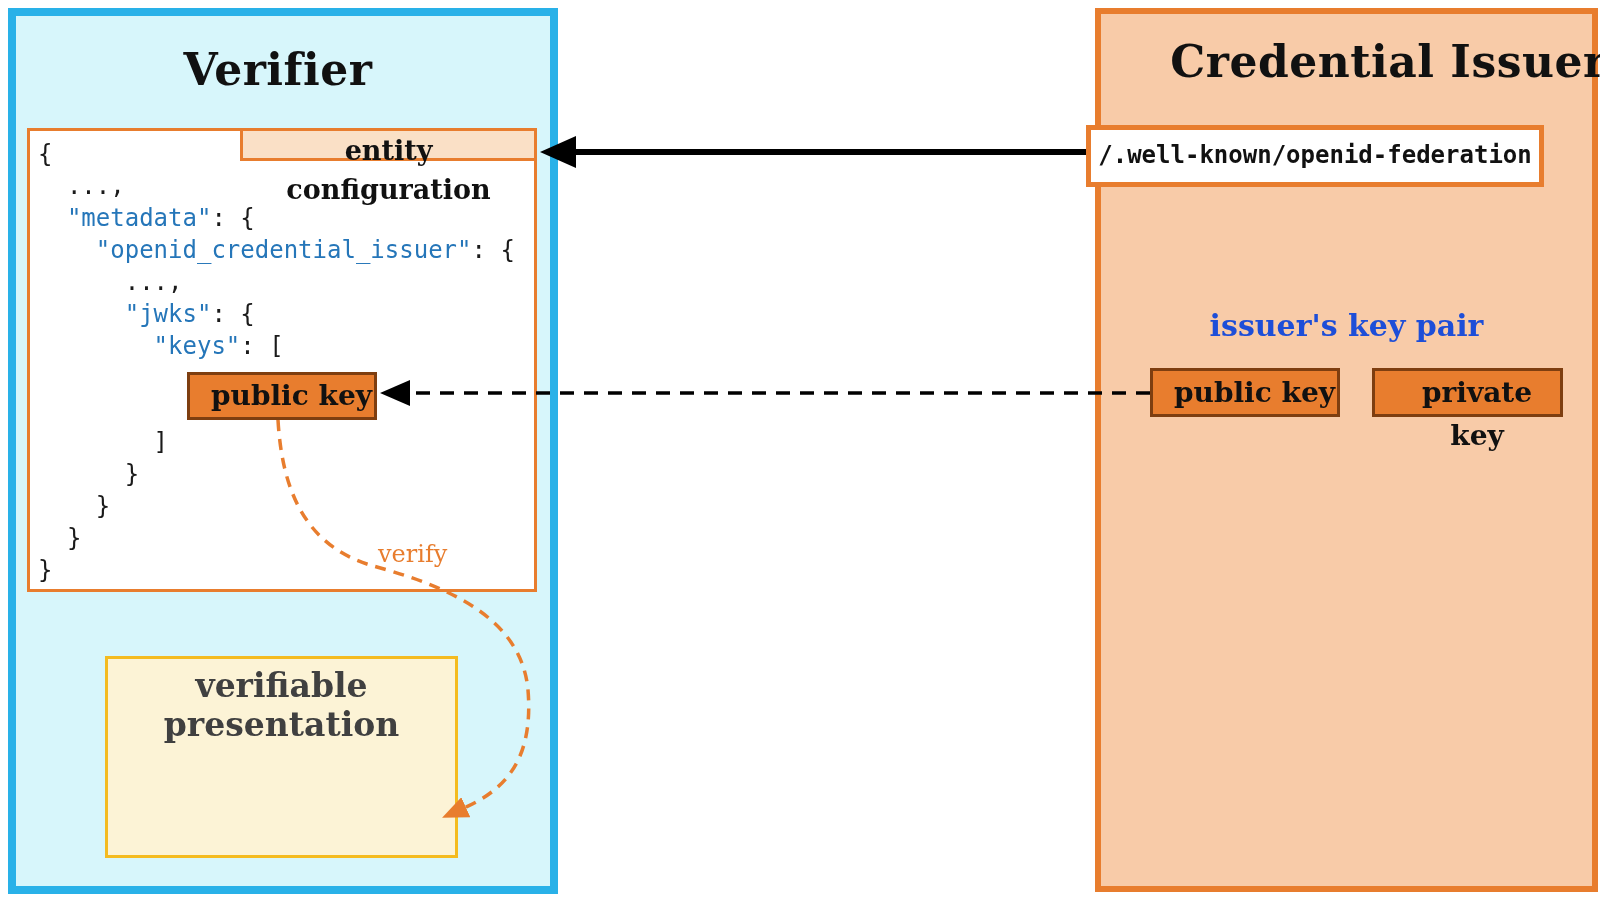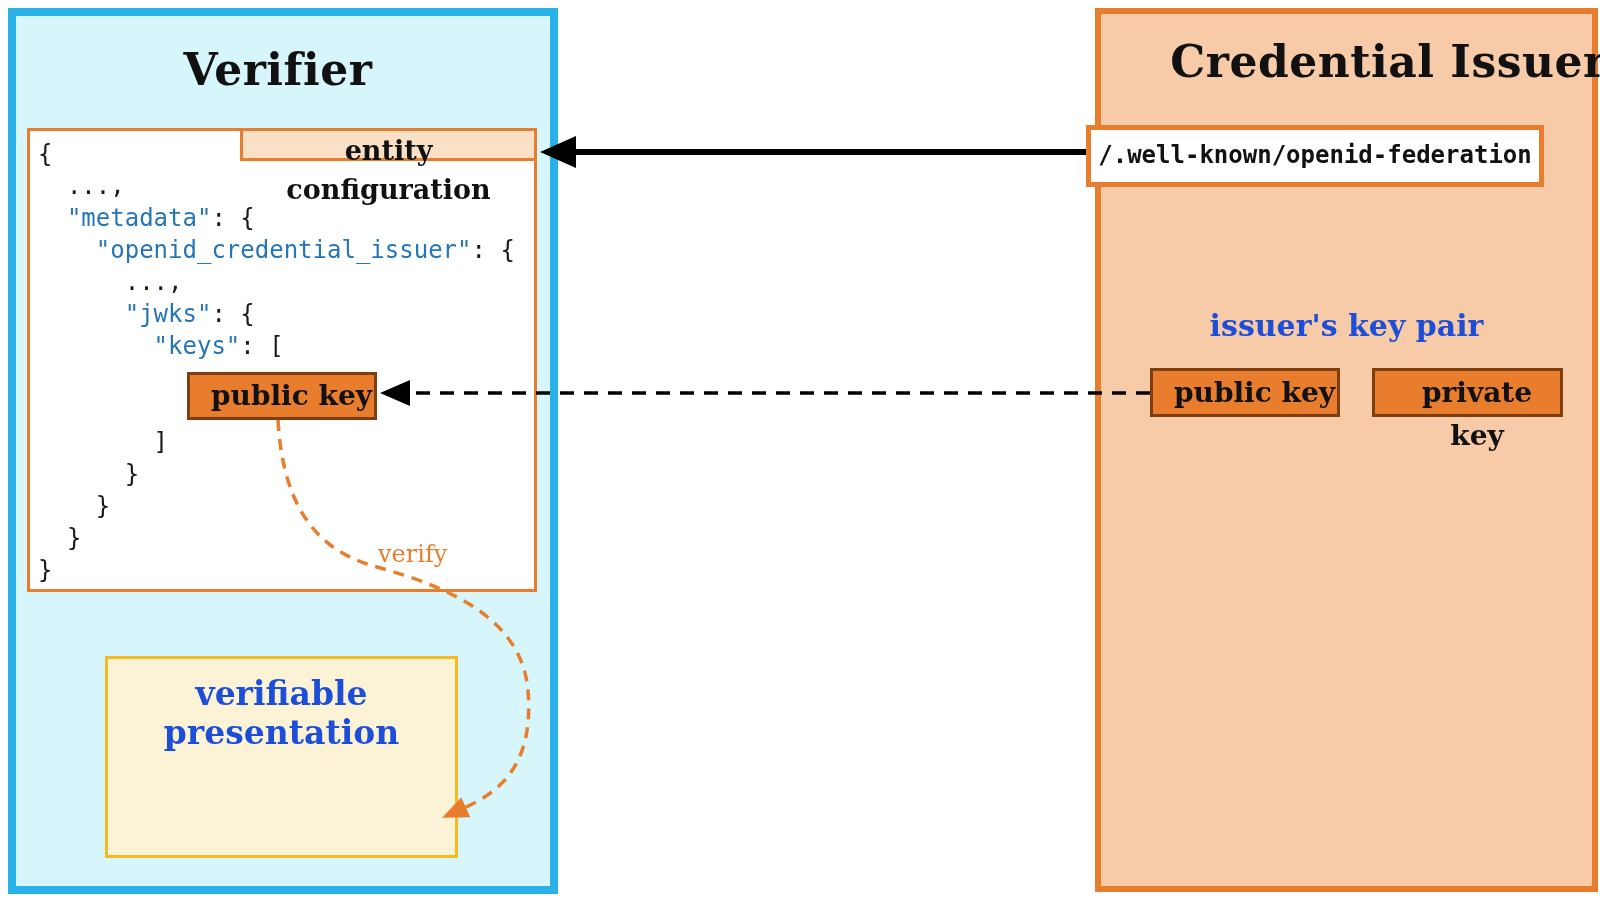--- a/index.html
+++ b/index.html
@@ -46,21 +46,21 @@
   .signature-chip{left:132px;top:793px;width:300px;height:49px;line-height:43px;z-index:2;}
 
   .verify-label{position:absolute;left:378px;top:518px;z-index:3;
     color:var(--orange);font-weight:normal;font-size:24px;margin-top:22px;}
 
   
   .vp-box{position:absolute;left:105px;top:656px;width:353px;height:202px;
     background:var(--yellow-fill);border:3px solid var(--yellow-border);z-index:1;}
   .vp-title{position:absolute;left:105px;top:666px;width:353px;z-index:2;
     padding:0 34px;text-align:center;font-weight:bold;font-size:33px;
-    line-height:39px;color:#1d4ed8;margin-top:8px;}
+    line-height:39px;color:#404040;}
 
   
   .wellknown-box{position:absolute;left:1086px;top:125px;width:458px;height:62px;
     background:#ffffff;border:5px solid var(--orange);z-index:2;
     font-family:"DejaVu Sans Mono", monospace;font-weight:bold;font-size:24px;
     color:#111;text-align:center;line-height:51px;}
   .keypair-label{position:absolute;left:1095px;top:308px;width:503px;z-index:1;
     text-align:center;font-weight:bold;font-size:30px;color:#1d4ed8;}
 
   .arrows{position:absolute;left:0;top:0;z-index:10;pointer-events:none;}

